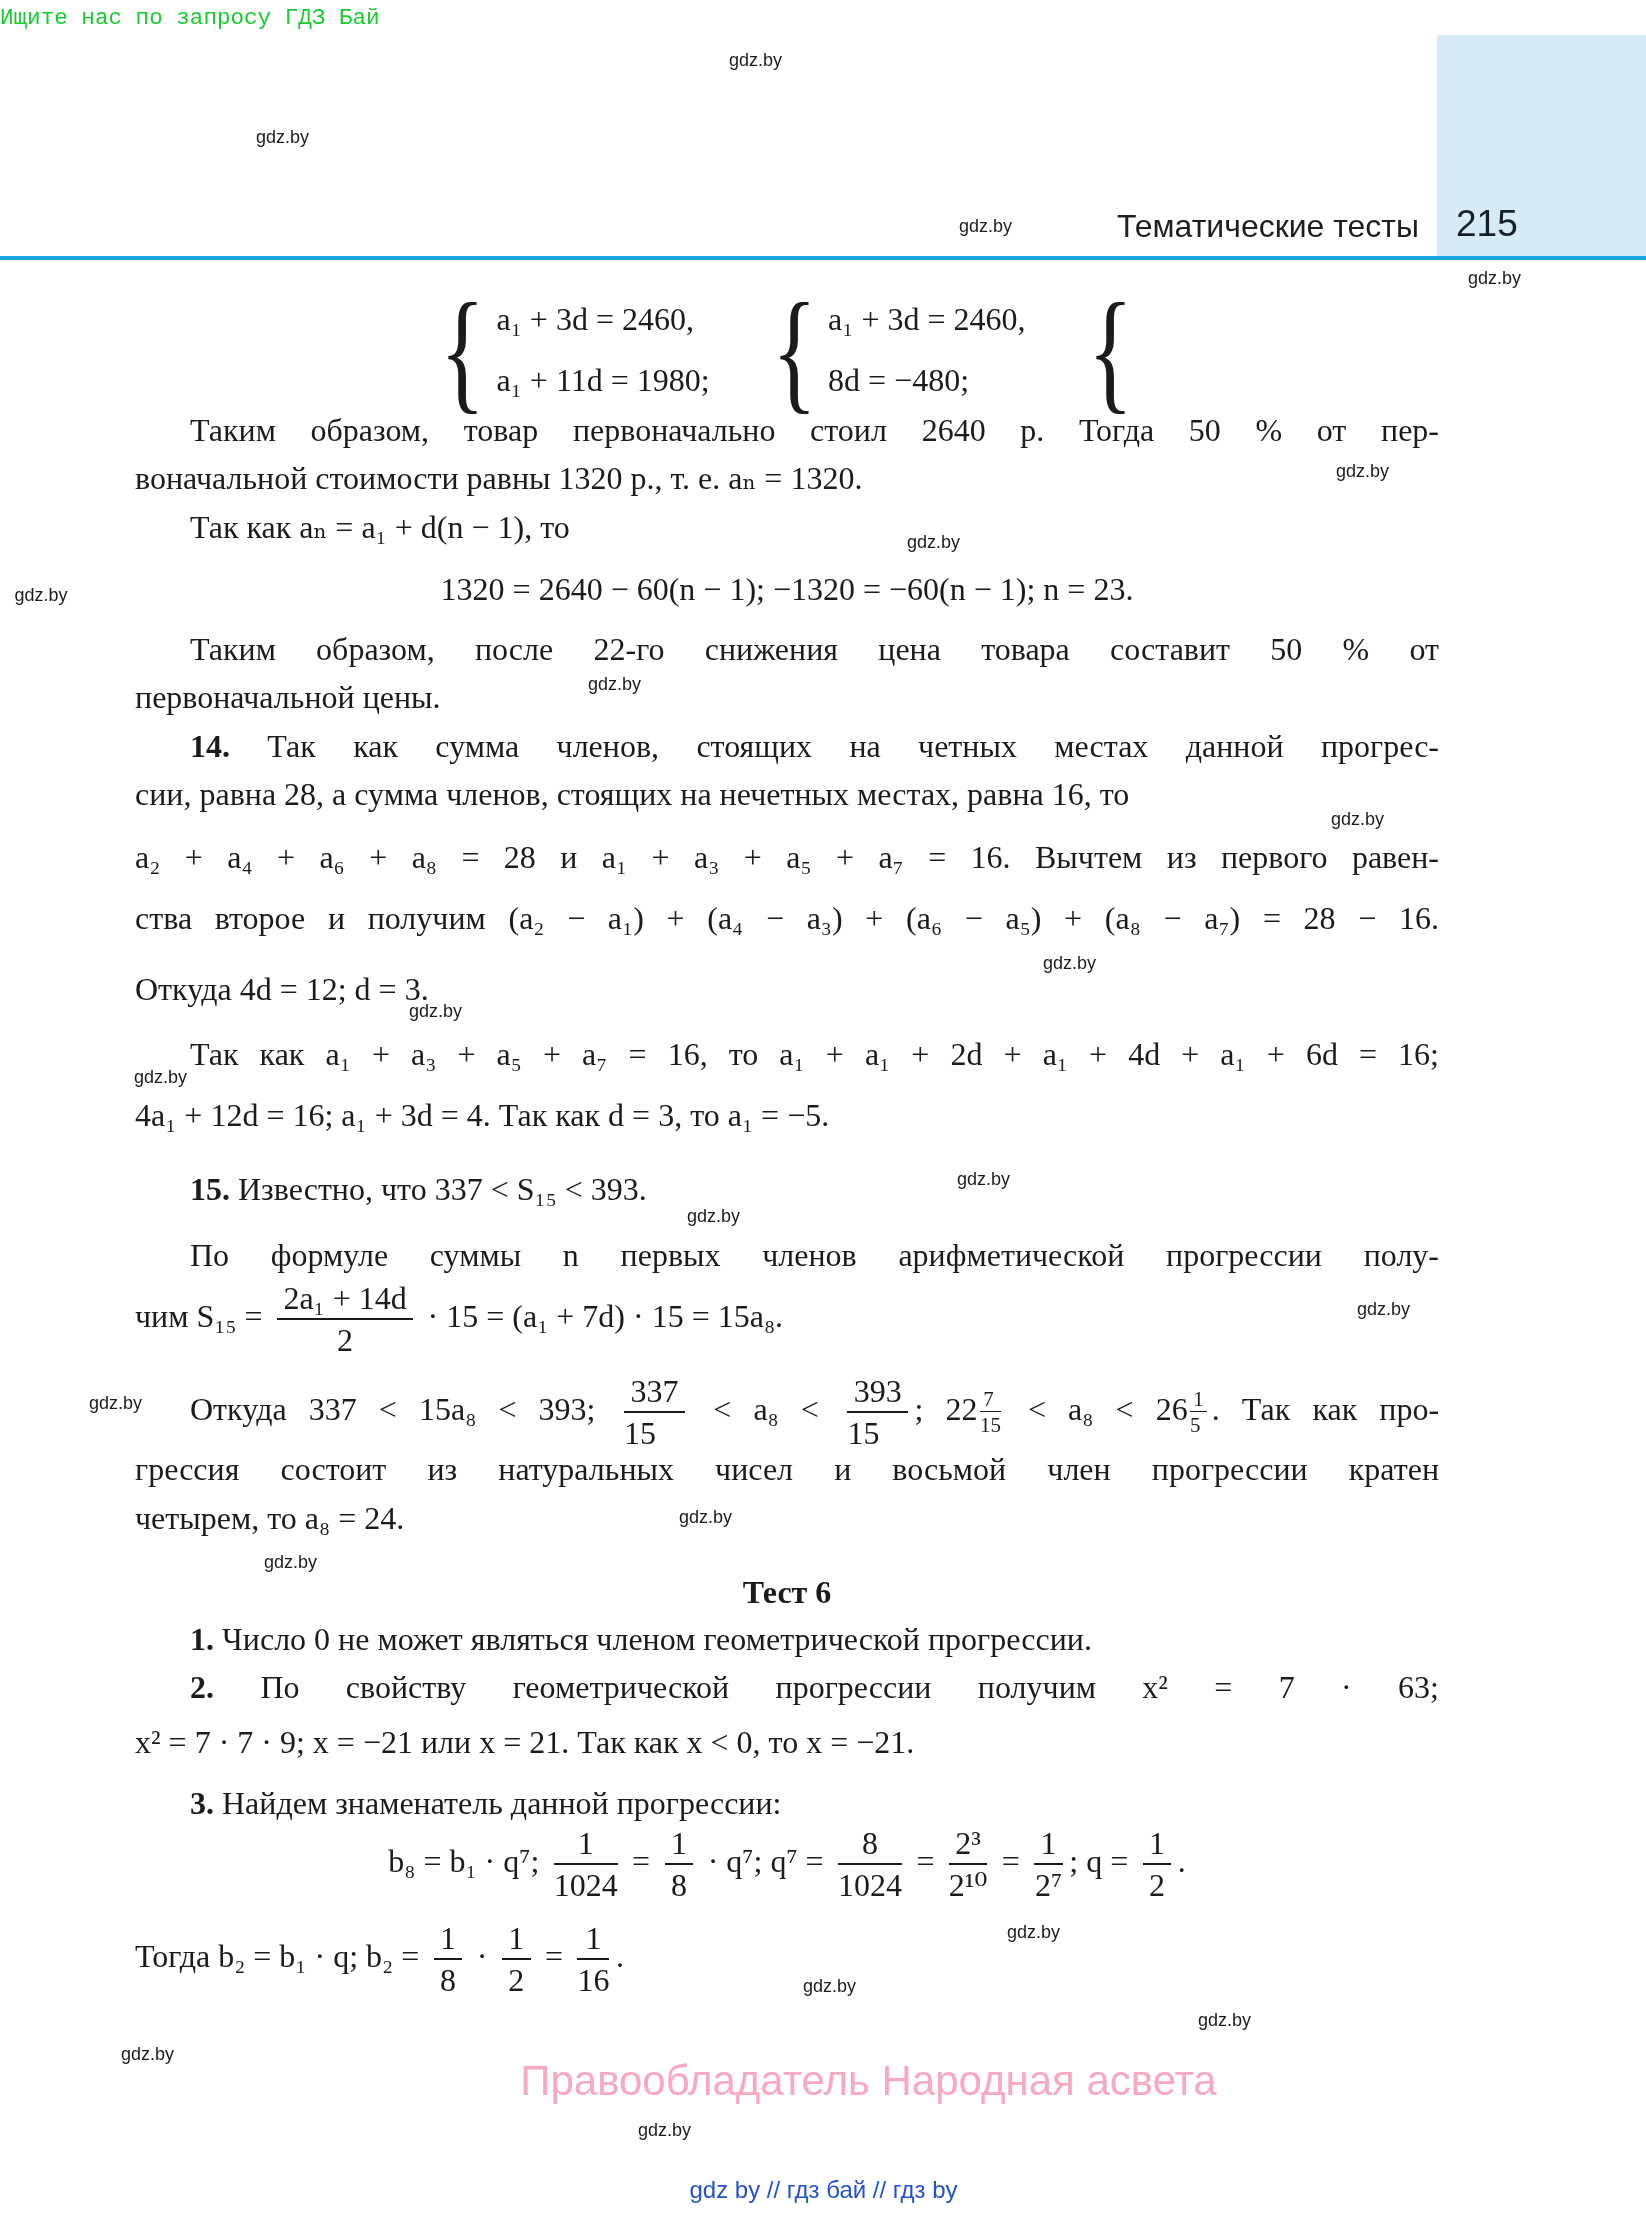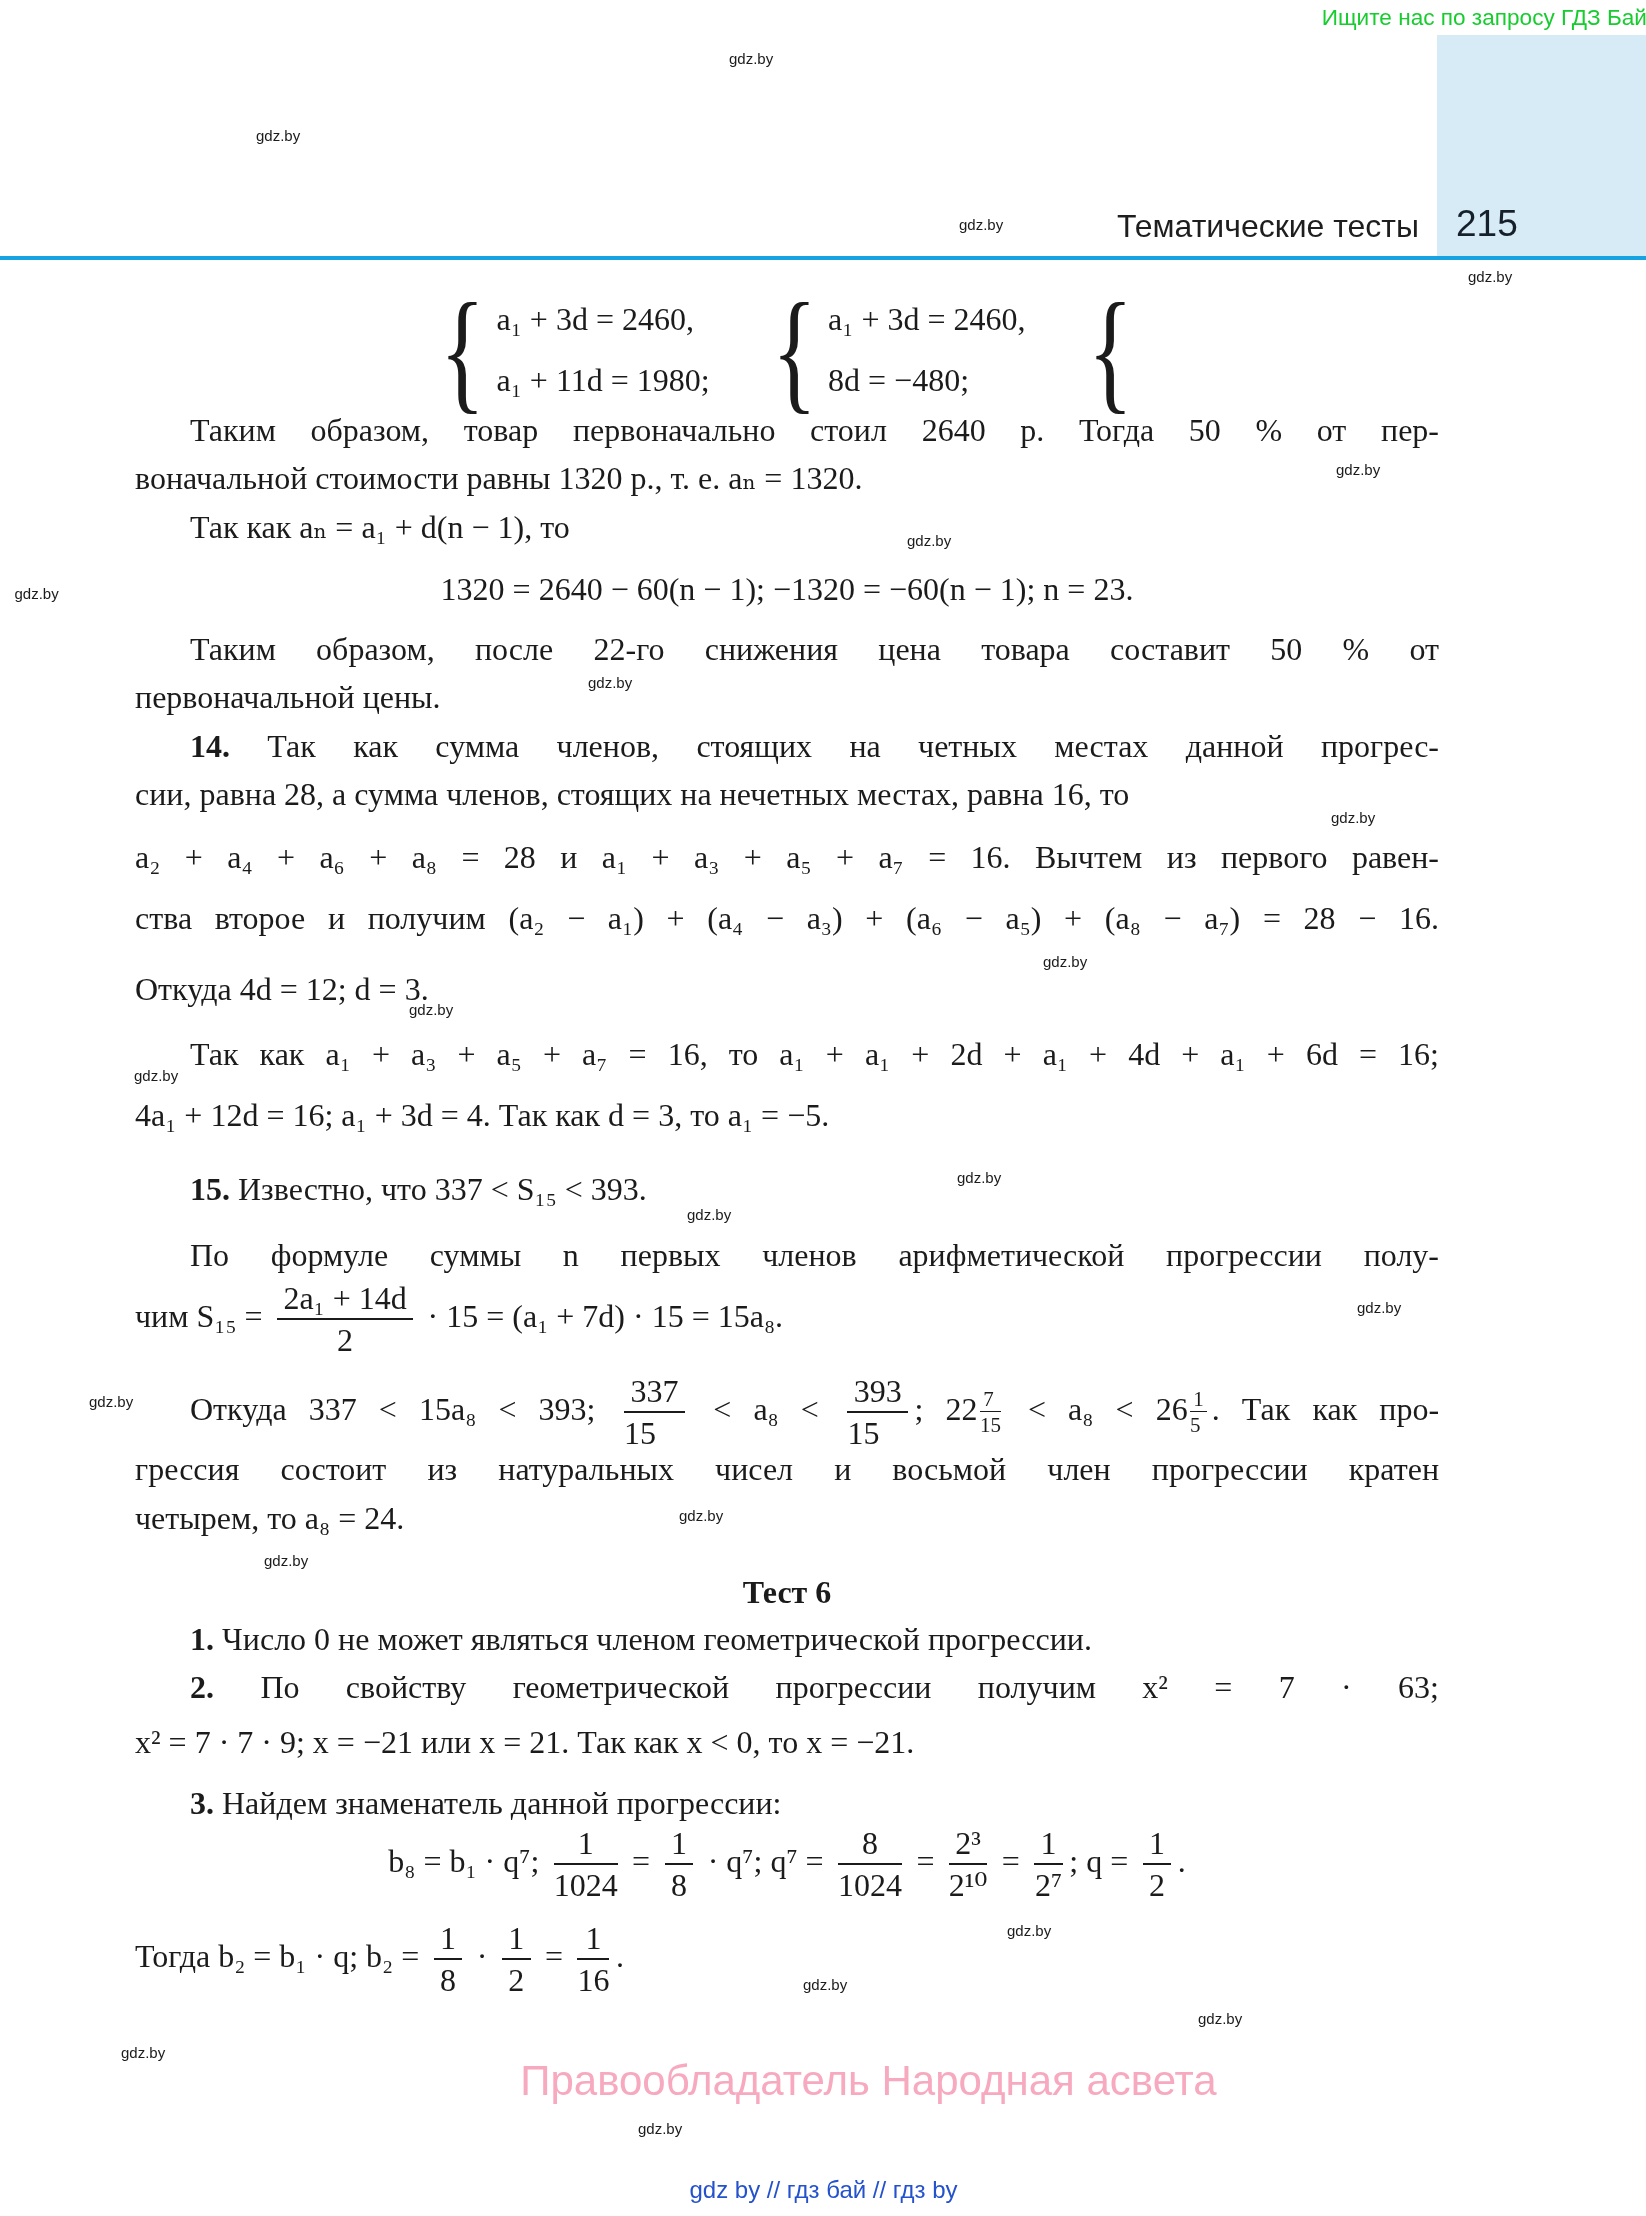--- a/index.html
+++ b/index.html
@@ -11,24 +11,24 @@
   html,body{margin:0;padding:0;background:#fff;}
   .page{position:relative;width:1647px;height:2216px;background:#fff;overflow:hidden;
         font-family:var(--serif);color:var(--ink);}
   
   .band{position:absolute;left:1437px;top:35px;width:210px;height:222px;background:var(--band);}
   .rule{position:absolute;left:0;top:256px;width:100%;height:4px;background:var(--rule);}
   .hdr-title{position:absolute;top:208px;right:228px;font-family:var(--sans);
              font-size:32px;color:#1e1e1e;white-space:nowrap;}
   .hdr-num{position:absolute;left:1456px;top:203px;font-family:var(--sans);
            font-size:37px;color:#16202a;}
-  .green-note{position:absolute;left:0;top:4.8px;width:100%;text-align:right;
-              font-family:Liberation Sans, sans-serif;font-size:22.6px;color:var(--green);}
+  .green-note{position:absolute;left:0;top:4.8px;width:100%;text-align:left;
+              font-family:Liberation Mono, monospace;font-size:22.6px;color:var(--green);}
   
-  .wm{position:absolute;font-family:var(--sans);font-size:15px;color:#1c1c1c;white-space:nowrap;}
+  .wm{position:absolute;font-family:var(--sans);font-size:18px;color:#1c1c1c;white-space:nowrap;}
   
   .line{position:absolute;left:135px;right:208px;font-size:32px;line-height:44px;
         color:var(--ink);}
   .indent{text-indent:55px;}
   .just{text-align:justify;text-align-last:justify;}
   .center{text-align:center;}
   .num-b{font-weight:bold;}
   
   .sysrow{position:absolute;left:135px;right:208px;top:289px;display:flex;
           justify-content:center;gap:52px;}

